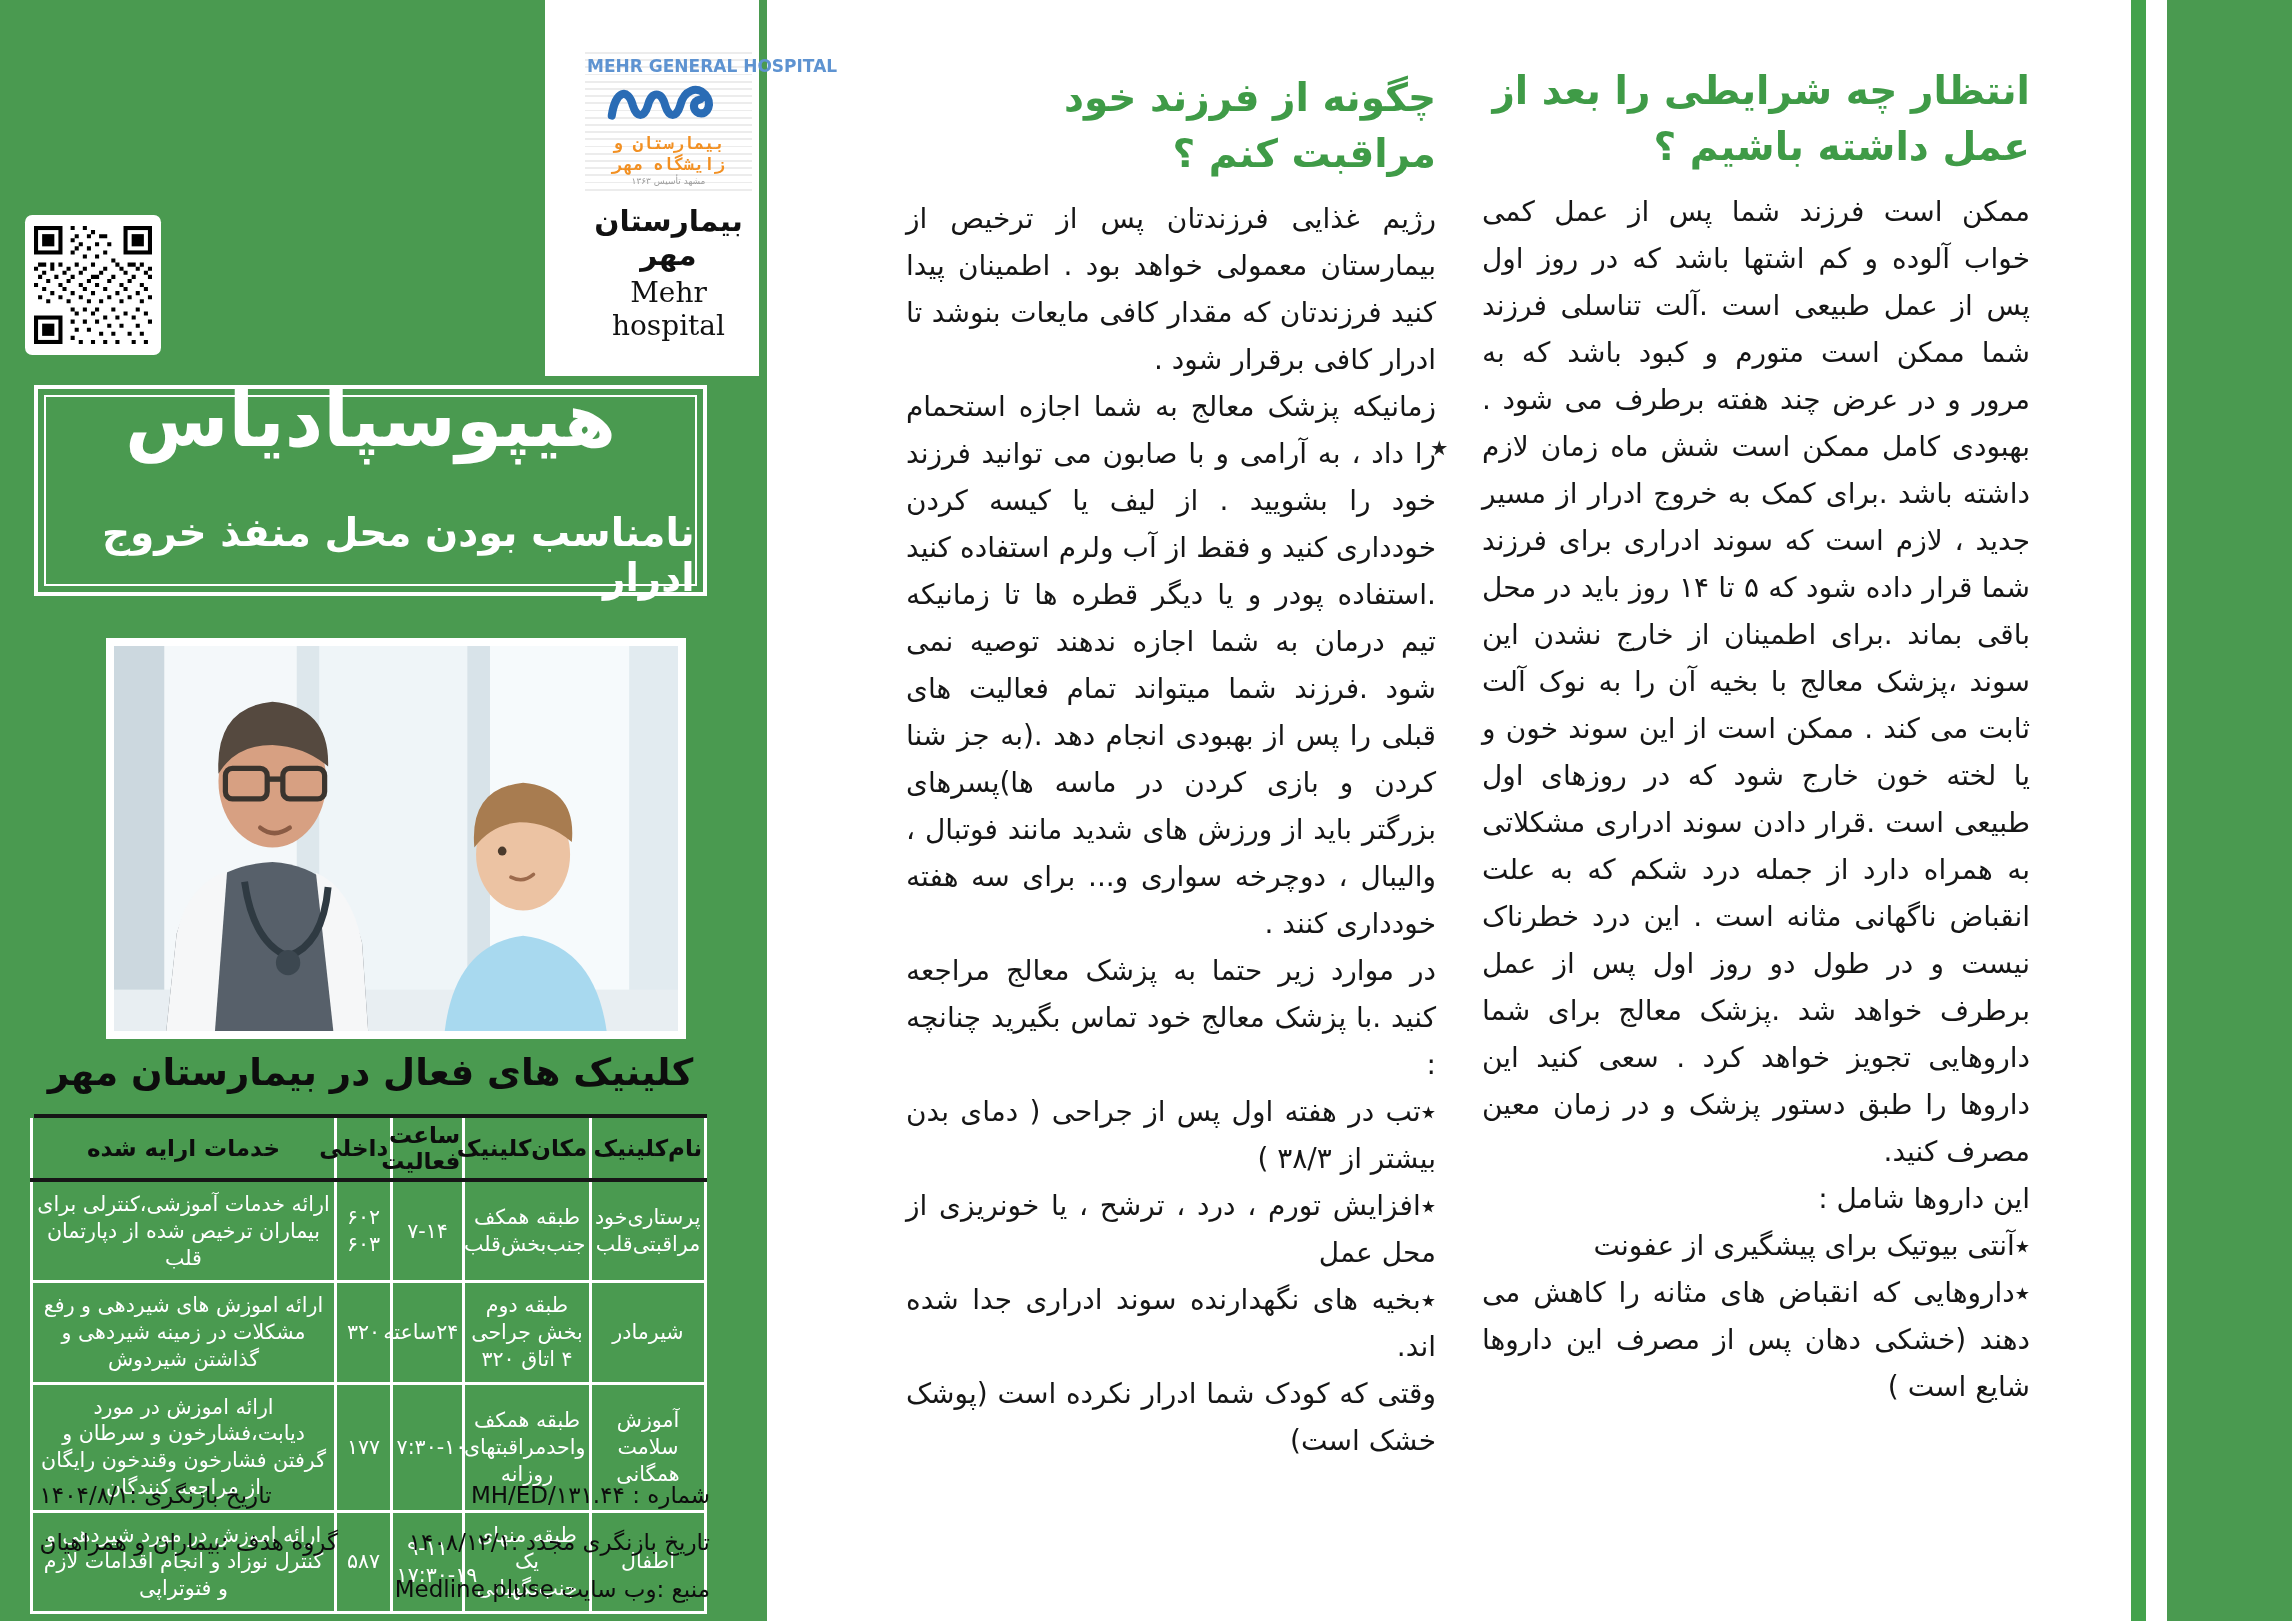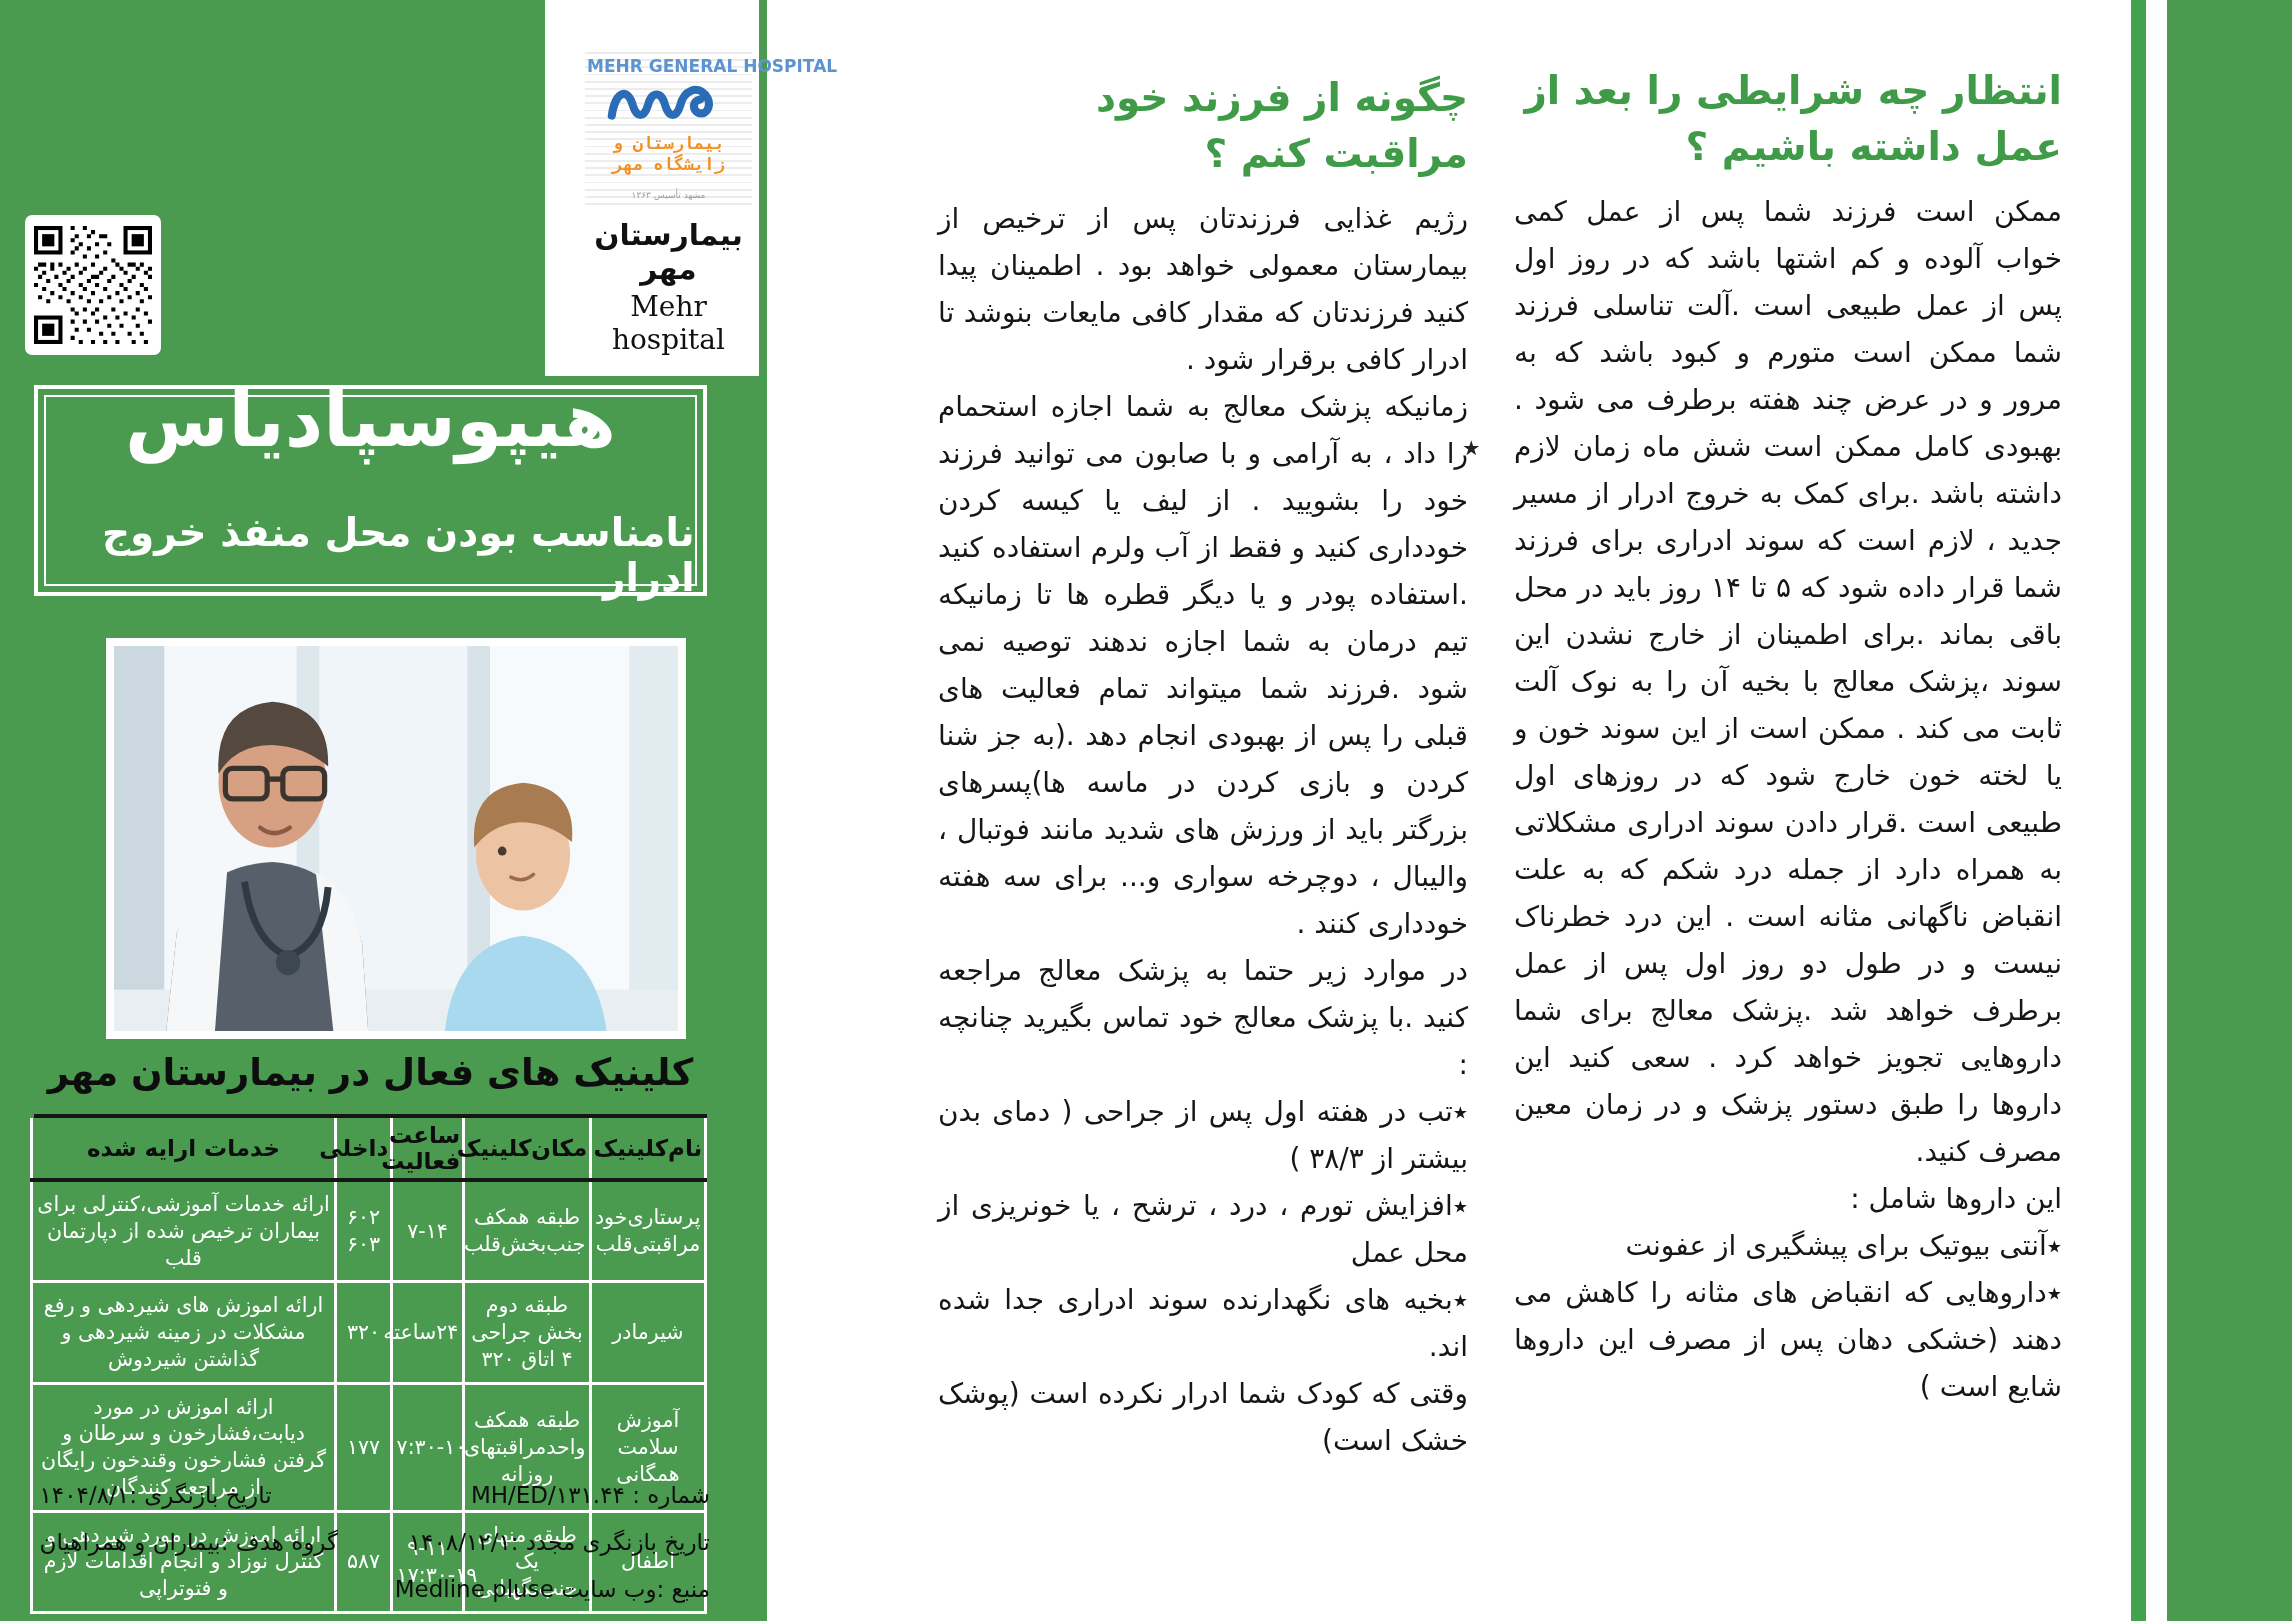--- a/index.html
+++ b/index.html
@@ -14,21 +14,21 @@
   .left-panel{position:absolute;left:0;top:0;width:767px;height:1622px;background:#4a9a50;direction:rtl;}
 
   
   .logo-box{position:absolute;left:545px;top:0;width:181px;height:376px;background:#ffffff;
             direction:ltr;text-align:center;padding-left:33px;}
   .logo-band{margin:52px 7.2px 0 7.2px;padding:3.6px 1.8px 5.4px 1.8px;
              background:repeating-linear-gradient(180deg,#ececec 0 1.8px,#ffffff 1.8px 7.2px);}
   .logo-en-header{font-size:17px;font-weight:bold;color:#5e93d1;letter-spacing:0px;white-space:nowrap;}
   .logo-wave{display:block;margin:1.8px auto 0 auto;width:134px;height:56px;}
   .logo-fa{font-size:17px;font-weight:bold;color:#f29022;direction:rtl;font-family:Liberation Mono, monospace;}
-  .logo-sub{font-size:9px;color:#9a9a9a;direction:rtl;margin-top:15px;}
+  .logo-sub{font-size:9px;color:#9a9a9a;direction:rtl;margin-top:1px;}
   .logo-fa-bold{font-size:29.6px;font-weight:bold;color:#111;direction:rtl;margin-top:12.5px;}
   .logo-en-serif{font-family:"DejaVu Serif",serif;font-size:28px;color:#111;margin-top:3.6px;}
 
   
   .qr-box{position:absolute;left:25px;top:215px;width:136px;height:140px;background:#ffffff;
           border-radius:7.2px;padding:9px;box-sizing:border-box;}
   .qr-box svg{width:100%;height:100%;}
 
   
   .title-box{position:absolute;left:34px;top:385px;width:673px;height:211px;border:4.5px solid #ffffff;
@@ -54,21 +54,21 @@
   table.clinics tbody td{color:#ffffff;font-size:20.6px;line-height:1.3;padding:9px 3.6px;}
   .col-name{width:115px;} .col-loc{width:127px;} .col-hours{width:72px;} .col-ext{width:56px;} .col-srv{width:304px;}
   .pre{white-space:pre-line;}
   td.num{font-size:23px;}
 
   
   .panel-footer{position:absolute;left:27px;top:1471px;width:708px;color:#0d0d0d;font-size:23px;direction:rtl;}
   .foot-row{display:flex;justify-content:space-between;padding:0 25px 0 12.5px;height:47px;align-items:center;}
 
   
-  .text-col{position:absolute;direction:rtl;color:#161616;margin-left:32px;}
+  .text-col{position:absolute;direction:rtl;color:#161616;}
   .col-middle{left:906px;top:70px;width:530px;}
   .col-right{left:1482px;top:63px;width:548px;}
   .col-title{font-size:39px;line-height:56px;font-weight:bold;color:#3f9b47;text-align:right;margin:0 0 12.5px 0;}
   .col-body{position:relative;}
   .col-body p{margin:0;font-size:28px;line-height:47px;text-align:justify;}
   .margin-star{position:absolute;top:235px;right:-12.5px;font-size:34px;color:#222;line-height:1;}
 </style>
 </head>
 <body>
 

